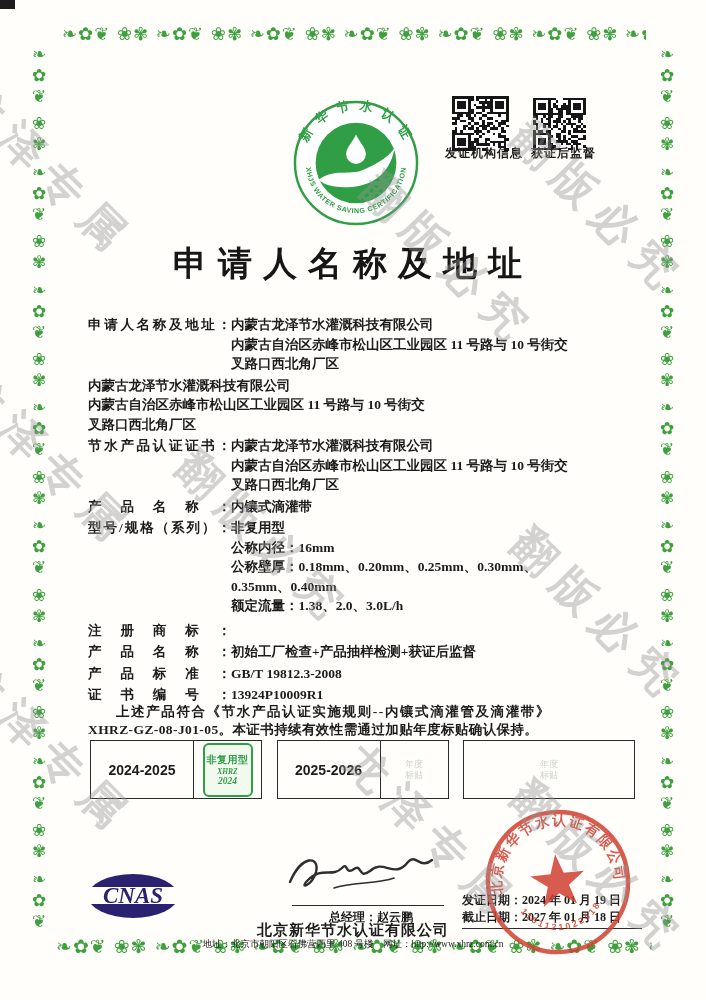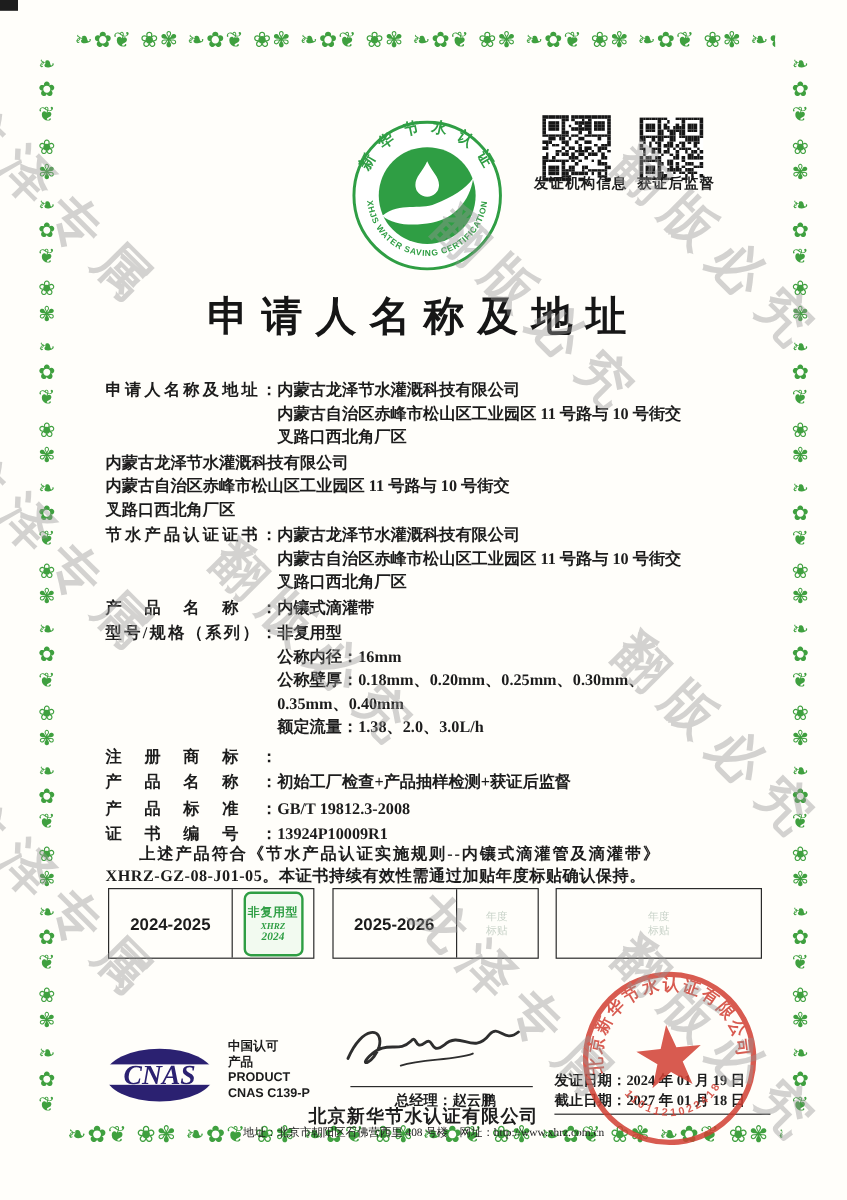--- a/index.html
+++ b/index.html
@@ -1084,26 +1084,20 @@
         </div>
       </div>
     </div>
   </div>
 
   <svg class="abs" id="cnas-svg" viewBox="0 0 94 48">
     <ellipse cx="47" cy="24" rx="45" ry="22" fill="#2b2171"></ellipse>
     <rect x="0" y="15" width="94" height="17" fill="#fffefa"></rect>
     <text x="47" y="31" font-size="23" font-weight="bold" font-style="italic" text-anchor="middle" fill="#2b2171" font-family="Liberation Serif, serif">CNAS</text>
   </svg>
-  <div class="abs" id="cnas-text">
-    <div>中国认可</div>
-    <div>产品</div>
-    <div>PRODUCT</div>
-    <div>CNAS C139-P</div>
-  </div>
 
   <svg class="abs" id="signature" viewBox="0 0 160 52">
     <path d="M8,34 C20,6 38,8 34,24 C30,38 16,42 26,32 C40,18 50,30 60,20 C66,13 63,28 72,21 C80,15 76,32 88,23 C102,10 112,32 126,14 C134,5 138,22 150,12" fill="none" stroke="#2e2e2e" stroke-width="2.4" stroke-linecap="round"></path>
     <path d="M52,40 C70,34 96,36 112,30" fill="none" stroke="#2e2e2e" stroke-width="1.6" stroke-linecap="round"></path>
   </svg>
   <div class="abs" id="sig-line"></div>
   <div class="abs" id="sig-title">总经理：赵云鹏</div>
 
   <div class="abs" id="dates">
     <div>发证日期：2024 年 01 月 19 日</div>

